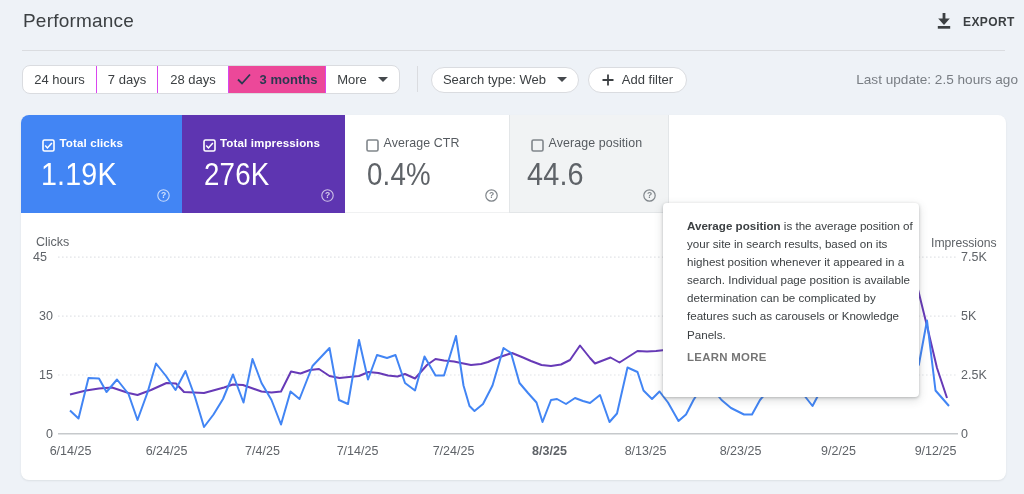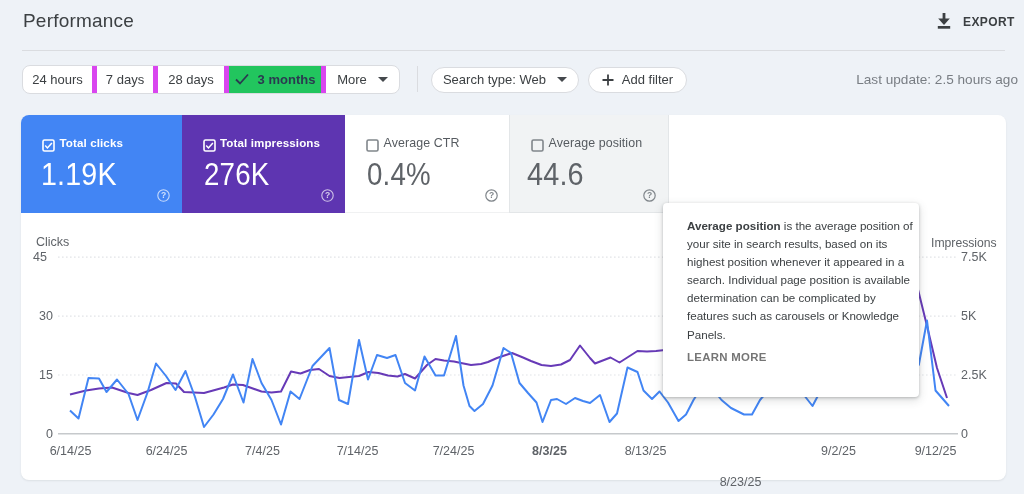--- a/index.html
+++ b/index.html
@@ -8,23 +8,23 @@
 .abs { position:absolute; }
 
 
 #title { left:23px; top:10px; font-size:19px; color:#3c4043; letter-spacing:0.2px; }
 #export { left:937px; top:11.5px; color:#3c4043; font-size:12px; font-weight:bold; letter-spacing:0.4px; }
 #export svg { vertical-align:-3px; margin-right:12px; }
 #hr1 { left:22px; right:19px; top:50px; height:1px; background:#dadce0; }
 
 
 #seg { left:22px; top:65px; height:28.5px; border:1px solid #dadce0; border-radius:8px; background:#fff; display:flex; align-items:stretch; }
-#seg .s { display:flex; align-items:center; justify-content:center; font-size:13px; color:#3c4043; border-right:5px solid #d946ef; }
+#seg .s { display:flex; align-items:center; justify-content:center; font-size:13px; color:#3c4043; border-right:1px solid #d946ef; }
 #seg .s:last-child { border-right:none; }
-#seg .sel { background:#22c55e; color:#2b3950; font-weight:bold; }
+#seg .sel { background:#ec4899; color:#2b3950; font-weight:bold; }
 .caret { display:inline-block; width:0; height:0; border-left:5.5px solid transparent; border-right:5.5px solid transparent; border-top:5.5px solid #45494d; margin-left:11px; }
 #vdiv { left:417px; top:66px; height:26px; width:1px; background:#dadce0; }
 .pill { position:absolute; top:66.5px; height:26.5px; border:1px solid #dadce0; border-radius:13.5px; background:#fff; display:flex; align-items:center; justify-content:center; font-size:13px; color:#3c4043; }
 #lastupd { right:6px; top:71.5px; font-size:13.6px; color:#787d83; }
 
 
 #panel { left:21px; top:115px; width:985px; height:365px; background:#fff; border-radius:8px; box-shadow:0 1px 2px rgba(60,64,67,0.10); }
 .card { position:absolute; top:115px; height:98px; }
 .card .cb { position:absolute; left:21px; top:24px; }
 .card .lbl { position:absolute; left:38.5px; top:21px; font-size:11.6px; font-weight:bold; letter-spacing:0.1px; }
@@ -139,21 +139,21 @@
 <div class="num" style="left:961px; top:368px;">2.5K</div>
 <div class="num" style="left:961px; top:427px;">0</div>
 
 <div class="num datelbl" style="left:40px; top:444px; width:61px; text-align:center;">6/14/25</div>
 <div class="num datelbl" style="left:136px; top:444px; width:61px; text-align:center;">6/24/25</div>
 <div class="num datelbl" style="left:232px; top:444px; width:61px; text-align:center;">7/4/25</div>
 <div class="num datelbl" style="left:327px; top:444px; width:61px; text-align:center;">7/14/25</div>
 <div class="num datelbl" style="left:423px; top:444px; width:61px; text-align:center;">7/24/25</div>
 <div class="num datelbl" style="left:519px; top:444px; width:61px; text-align:center;font-weight:bold;">8/3/25</div>
 <div class="num datelbl" style="left:615px; top:444px; width:61px; text-align:center;">8/13/25</div>
-<div class="num datelbl" style="left:710px; top:444px; width:61px; text-align:center;margin-top:31px;">8/23/25</div>
+<div class="num datelbl" style="left:710px; top:444px; width:61px; text-align:center;">8/23/25</div>
 <div class="num datelbl" style="left:808px; top:444px; width:61px; text-align:center;">9/2/25</div>
 <div class="num datelbl" style="left:905px; top:444px; width:61px; text-align:center;">9/12/25</div>
 
 <svg class="abs" id="chart" width="1024" height="494" viewBox="0 0 1024 494" style="left:0; top:0; pointer-events:none;">
   <line x1="58" y1="257.2" x2="958" y2="257.2" stroke="#e2e4e7" stroke-width="1.2" stroke-dasharray="1.6,2.4"></line>
   <line x1="58" y1="316.2" x2="958" y2="316.2" stroke="#e2e4e7" stroke-width="1.2" stroke-dasharray="1.6,2.4"></line>
   <line x1="58" y1="375" x2="958" y2="375" stroke="#e2e4e7" stroke-width="1.2" stroke-dasharray="1.6,2.4"></line>
   <line x1="58" y1="433.8" x2="958" y2="433.8" stroke="#c6c9cc" stroke-width="1.5"></line>
   <polyline fill="none" stroke="#673ab7" stroke-width="2" stroke-linejoin="round" points="70,394.5 86,390.5 99,388.5 112,387.5 128.5,393 137.5,395 151,390 166.5,383 176,383.5 184,392 204,393 224,387.5 233,384.5 243,385 261.5,391.5 271.5,392.5 281,391.5 291,371.5 300.5,373.5 310,370 319,369 329.5,376 339.5,378 349,377 359,376 368.5,372 378.5,373 388,375.5 397.5,376.5 405,374 415,378.5 427,365 435.5,359 444,360.5 454,361.5 461,363 471,365 481,364 488,362 497,358 512,353 523,357.5 531,361 541.5,365 551,366 561,364.5 570,360 580,345.5 590,358 595,363.5 610.5,357.5 619.5,362.5 637.5,351 647,351.5 656,351 665,350 675,351 685,348 695,350 705,346 715,348 725,343 735,345 745,340 755,342 765,337 775,339 785,334 795,336 805,331 815,333 825,327 835,329 845,322 855,324 865,316 875,310 885,300 895,290 905,283 912,279 918,289.5 927.5,328 937,368 947,398"></polyline>
   <polyline fill="none" stroke="#4285f4" stroke-width="2" stroke-linejoin="round" points="70,410.5 78.5,418.5 88.5,378 99,378.5 106.5,392 117,379.5 128.5,394 137.5,420 147.5,392.5 156,363.5 166,376 175.5,390 185.5,371 195,397 204,427 213.5,414.5 223,399 233,374.5 243.5,402.5 252.5,359 261.5,383 271.5,400 281,424.5 290.5,391.5 299.5,399 312.5,366 329.5,348 339,400 348,404 359,340 368,379.5 377,355 387,358 395.5,355 405,383 415,390.5 424.5,356.5 435.5,375.5 444,375.5 456,336 463.5,385.5 469.5,406 474.5,411 483,404 492.5,385.5 503.5,348 511,353 519.5,383 528,393 536.5,402.5 542.5,422 551,400 557,399 566,404 575,398 583,401 590,403 600,395 609.5,422 617,413.5 627.5,367.5 637.5,372 643.5,390.5 652,399 659.5,391.5 668,402.5 678.5,421 686,414.5 693.5,400 703,385 712,388 721.5,400 731,408 744,414.5 752,414.5 760,400 770,388 780,384 790,382 800,390 812.5,406 822,388 832,378 841,382 851,372 860,376 870,370 880,374 889,362 899,367 908,357 918.8,365 927,320.5 935.5,390.5 949,406"></polyline>

